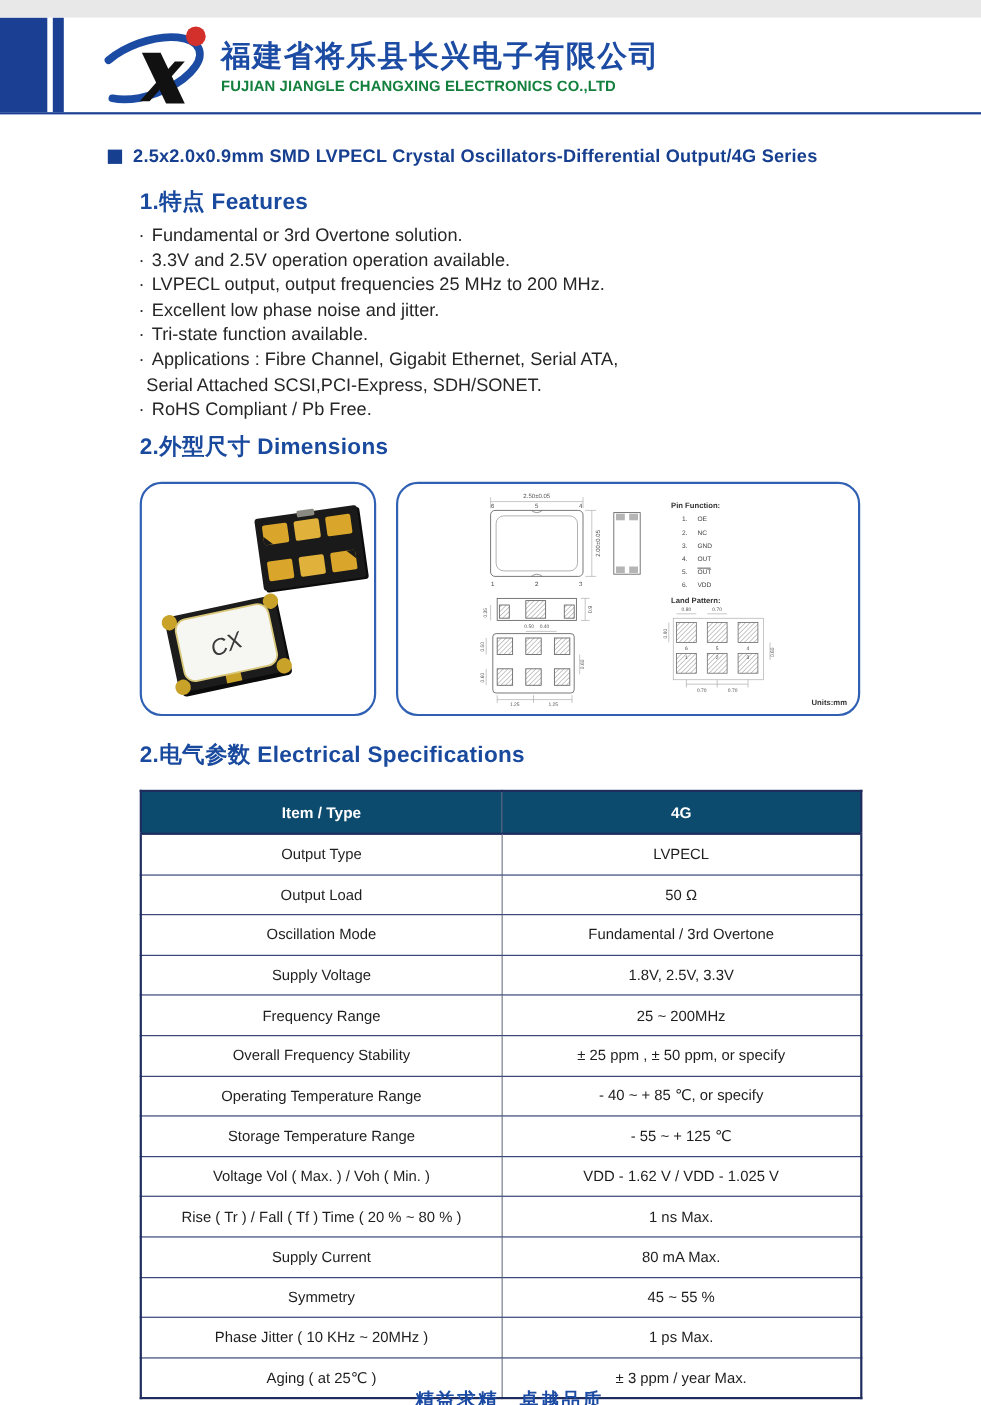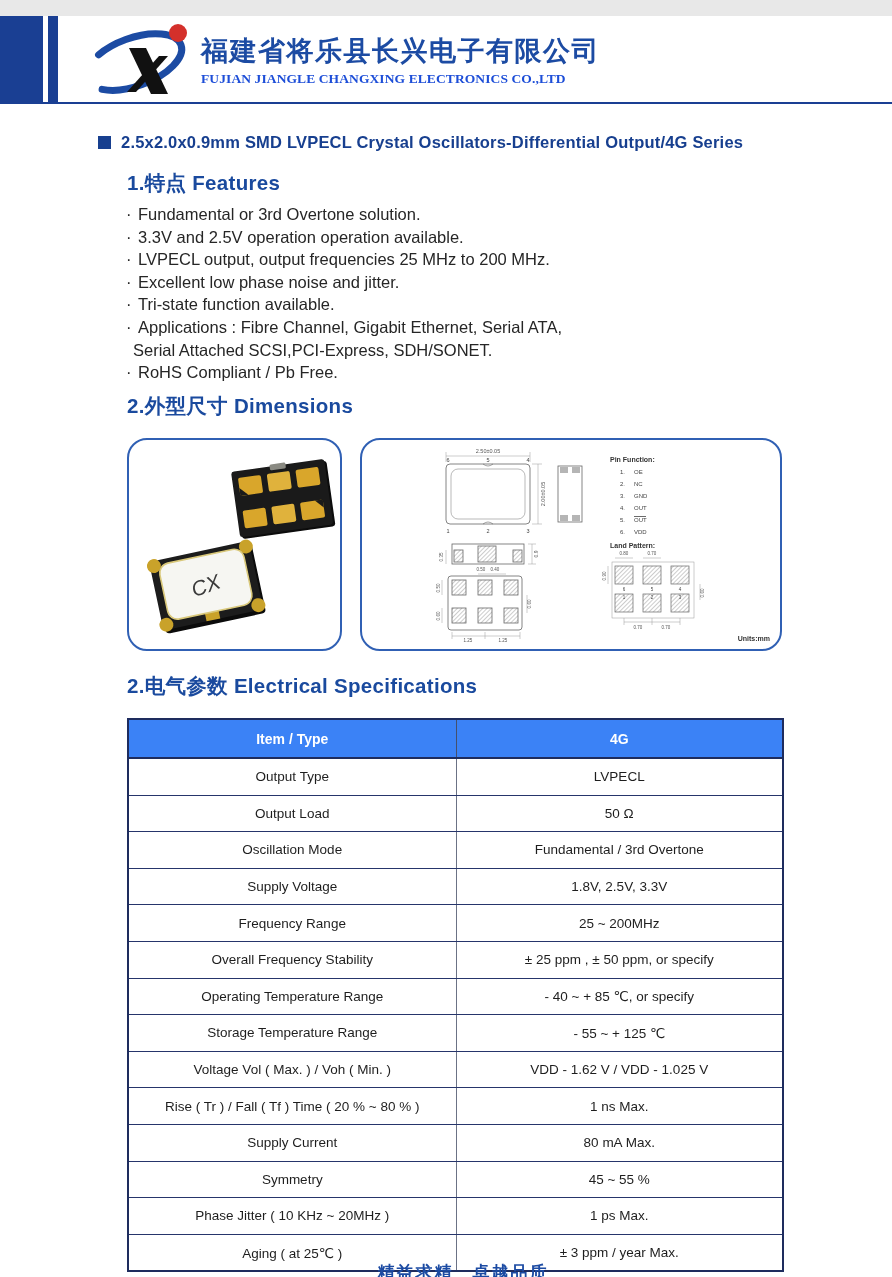--- a/index.html
+++ b/index.html
@@ -8,21 +8,21 @@
     font-family:"Liberation Sans","DejaVu Sans",sans-serif;
     margin:16px auto;overflow:hidden;
   }
   
   .deco-bar-1{position:absolute;left:0;top:0;width:43px;height:86px;background:#1a3f93;}
   .deco-bar-2{position:absolute;left:48px;top:0;width:10px;height:86px;background:#1a3f93;}
   .header-rule{position:absolute;left:0;top:86px;width:892px;height:2px;background:#1a3f93;}
   .logo{position:absolute;left:76px;top:4px;width:122px;height:80px;}
   .company{position:absolute;left:201px;top:21px;}
   .company-cn{font-size:27px;font-weight:bold;color:#1c4ba3;letter-spacing:1.5px;line-height:1.1;}
-  .company-en{font-size:13.5px;font-weight:bold;color:#1d4ed8;margin-top:4px;letter-spacing:0.1px;font-family:Liberation Serif, serif;}
+  .company-en{font-size:13.5px;font-weight:bold;color:#15803d;margin-top:4px;letter-spacing:0.1px;}
   
   .title-row{position:absolute;left:98px;top:117px;display:flex;align-items:center;gap:10px;}
   .title-sq{width:13px;height:13px;background:#173f8f;flex:0 0 auto;}
   .doc-title{font-size:16.5px;font-weight:bold;color:#173f8f;letter-spacing:0.2px;}
   
   .sec-h{position:absolute;left:127px;font-size:20.5px;font-weight:bold;color:#1a4a9e;letter-spacing:0.3px;}
   #h-features{top:153px;}
   #h-dimensions{top:376px;}
   #h-specs{top:656px;}
   
@@ -32,21 +32,21 @@
   .features .blt{width:12px;flex:0 0 auto;}
   .features li.cont .blt{visibility:hidden;width:7px;}
   
   .box{position:absolute;top:422px;border:2px solid #3060b4;border-radius:20px;background:#fff;overflow:hidden;}
   .box-photo{left:127px;width:211px;height:209px;}
   .box-draw{left:360px;width:418px;height:209px;}
   .box svg{display:block;width:100%;height:100%;}
   
   .spec-table{position:absolute;left:127px;top:702px;width:655px;border-collapse:collapse;table-layout:fixed;
     border:2px solid #1e2c5e;}
-  .spec-table th{background:#3b82f6;color:#ffffff;font-size:14px;font-weight:bold;height:35px;
+  .spec-table th{background:#0c4a6e;color:#ffffff;font-size:14px;font-weight:bold;height:35px;
     border-bottom:2px solid #1e2c5e;}
   .spec-table th:first-child{border-right:1px solid #44506e;}
   .spec-table td{height:33.6px;font-size:13.5px;color:#1e1e1e;text-align:center;vertical-align:middle;
     border-bottom:1.5px solid #26356b;}
   .spec-table td:first-child{border-right:1px solid #6b7285;}
   .spec-table tr:last-child td{border-bottom:none;}
   
   .footer{position:absolute;left:17px;top:1245px;width:892px;text-align:center;
     font-size:17px;font-weight:bold;color:#1c4ba3;letter-spacing:2px;}
   

